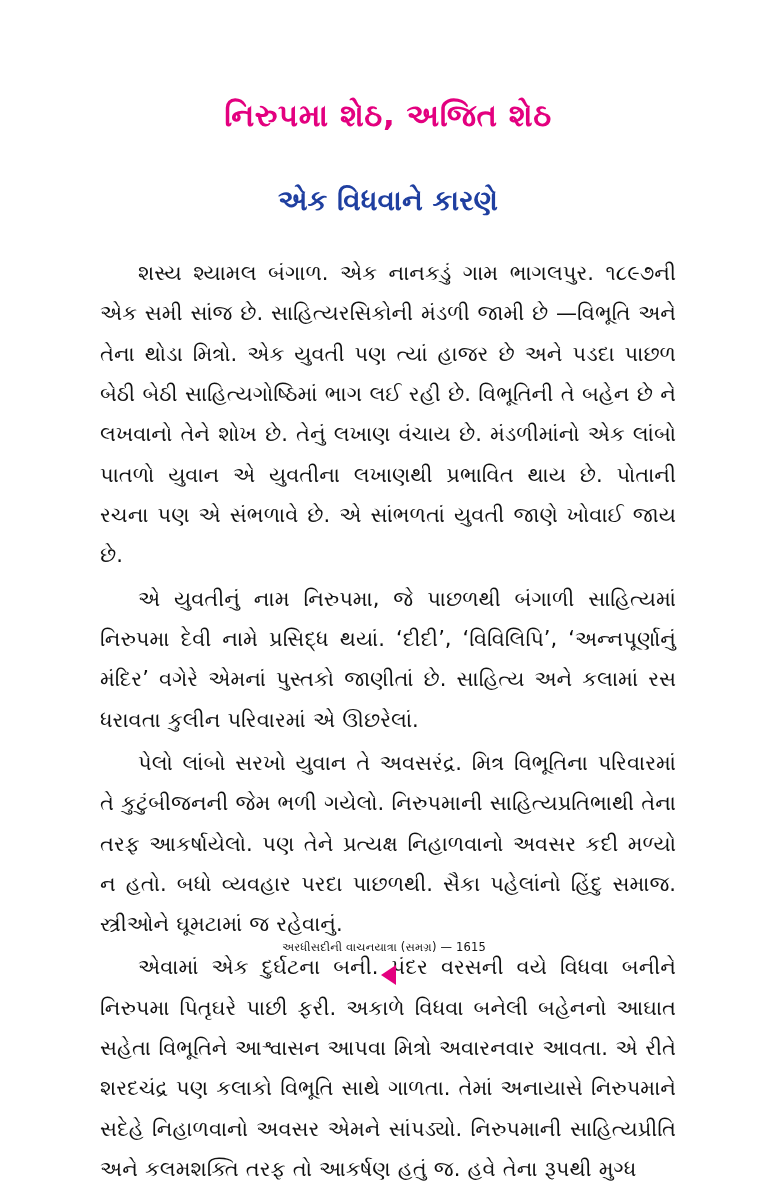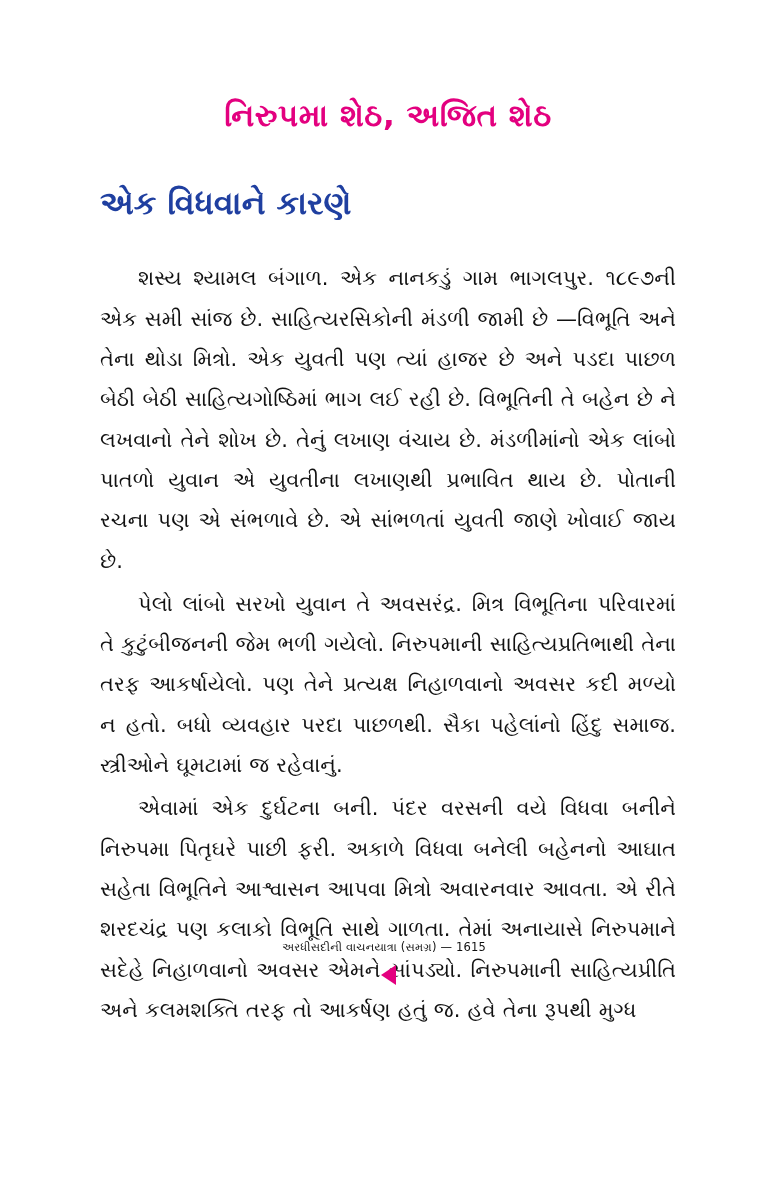--- a/index.html
+++ b/index.html
@@ -28,24 +28,25 @@
     text-align: center;
     color: #e3007f;
     font-family: "DejaVu Sans", "Liberation Sans", sans-serif;
     font-weight: bold;
     font-size: 31px;
     letter-spacing: 0.5px;
     margin: 0 0 48px 0;
     line-height: 1.25;
   }
   .chapter-title {
+    text-align: center;
     color: #1f3fa0;
     font-family: "DejaVu Sans", "Liberation Sans", sans-serif;
     font-weight: bold;
-    font-size: 32px;
+    font-size: 28px;
     margin: 0 0 34px 0;
     line-height: 1.3;
   }
   .body-text p {
     margin: 0 0 3px 0;
     text-align: justify;
     text-justify: inter-word;
     font-family: "DejaVu Sans", "Liberation Sans", sans-serif;
     font-size: 21px;
     line-height: 1.92;
@@ -88,20 +89,21 @@
 <body>
 
 <div class="page">
 
   <h1 class="author-title">નિરુપમા શેઠ, અજિત શેઠ</h1>
 
   <h2 class="chapter-title">એક વિધવાને કારણે</h2>
 
   <div class="body-text">
     <p>શસ્ય શ્યામલ બંગાળ. એક નાનકડું ગામ ભાગલપુર. ૧૮૯૭ની એક સમી સાંજ છે. સાહિત્યરસિકોની મંડળી જામી છે —વિભૂતિ અને તેના થોડા મિત્રો. એક યુવતી પણ ત્યાં હાજર છે અને પડદા પાછળ બેઠી બેઠી સાહિત્યગોષ્ઠિમાં ભાગ લઈ રહી છે. વિભૂતિની તે બહેન છે ને લખવાનો તેને શોખ છે. તેનું લખાણ વંચાય છે. મંડળીમાંનો એક લાંબો પાતળો યુવાન એ યુવતીના લખાણથી પ્રભાવિત થાય છે. પોતાની રચના પણ એ સંભળાવે છે. એ સાંભળતાં યુવતી જાણે ખોવાઈ જાય છે.</p>
+    <p>એ યુવતીનું નામ નિરુપમા, જે પાછળથી બંગાળી સાહિત્યમાં નિરુપમા દેવી નામે પ્રસિદ્ધ થયાં. ‘દીદી’, ‘વિવિલિપિ’, ‘અન્નપૂર્ણાનું મંદિર’ વગેરે એમનાં પુસ્તકો જાણીતાં છે. સાહિત્ય અને કલામાં રસ ધરાવતા કુલીન પરિવારમાં એ ઊછરેલાં.</p>
     <p>પેલો લાંબો સરખો યુવાન તે અવસરંદ્ર. મિત્ર વિભૂતિના પરિવારમાં તે કુટુંબીજનની જેમ ભળી ગયેલો. નિરુપમાની સાહિત્યપ્રતિભાથી તેના તરફ આકર્ષાયેલો. પણ તેને પ્રત્યક્ષ નિહાળવાનો અવસર કદી મળ્યો ન હતો. બધો વ્યવહાર પરદા પાછળથી. સૈકા પહેલાંનો હિંદુ સમાજ. સ્ત્રીઓને ઘૂમટામાં જ રહેવાનું.</p>
     <p>એવામાં એક દુર્ઘટના બની. પંદર વરસની વયે વિધવા બનીને નિરુપમા પિતૃઘરે પાછી ફરી. અકાળે વિધવા બનેલી બહેનનો આઘાત સહેતા વિભૂતિને આશ્વાસન આપવા મિત્રો અવારનવાર આવતા. એ રીતે શરદચંદ્ર પણ કલાકો વિભૂતિ સાથે ગાળતા. તેમાં અનાયાસે નિરુપમાને સદેહે નિહાળવાનો અવસર એમને સાંપડ્યો. નિરુપમાની સાહિત્યપ્રીતિ અને કલમશક્તિ તરફ તો આકર્ષણ હતું જ. હવે તેના રૂપથી મુગ્ધ</p>
   </div>
 
   <div class="footer">
     <span class="footer-text">અરધીસદીની વાચનયાત્રા (સમગ્ર) — 1615</span>
   </div>
 
   <div class="nav-arrow">
     <span class="tri"></span>

